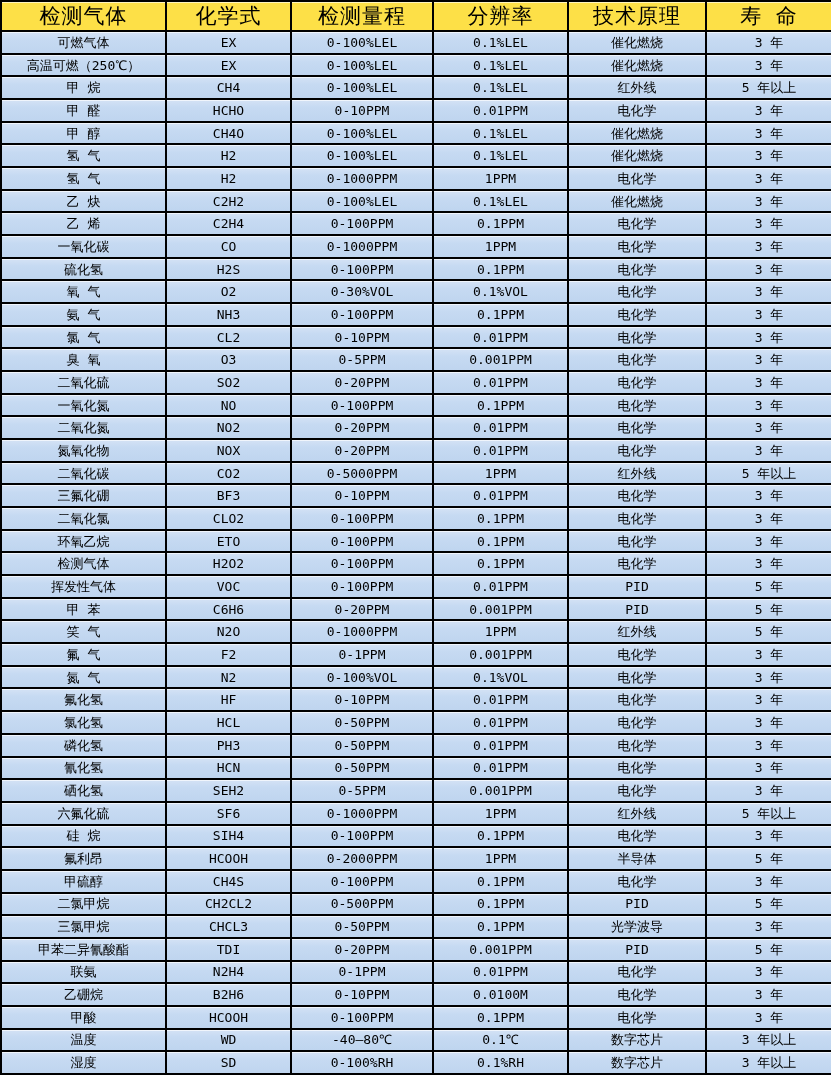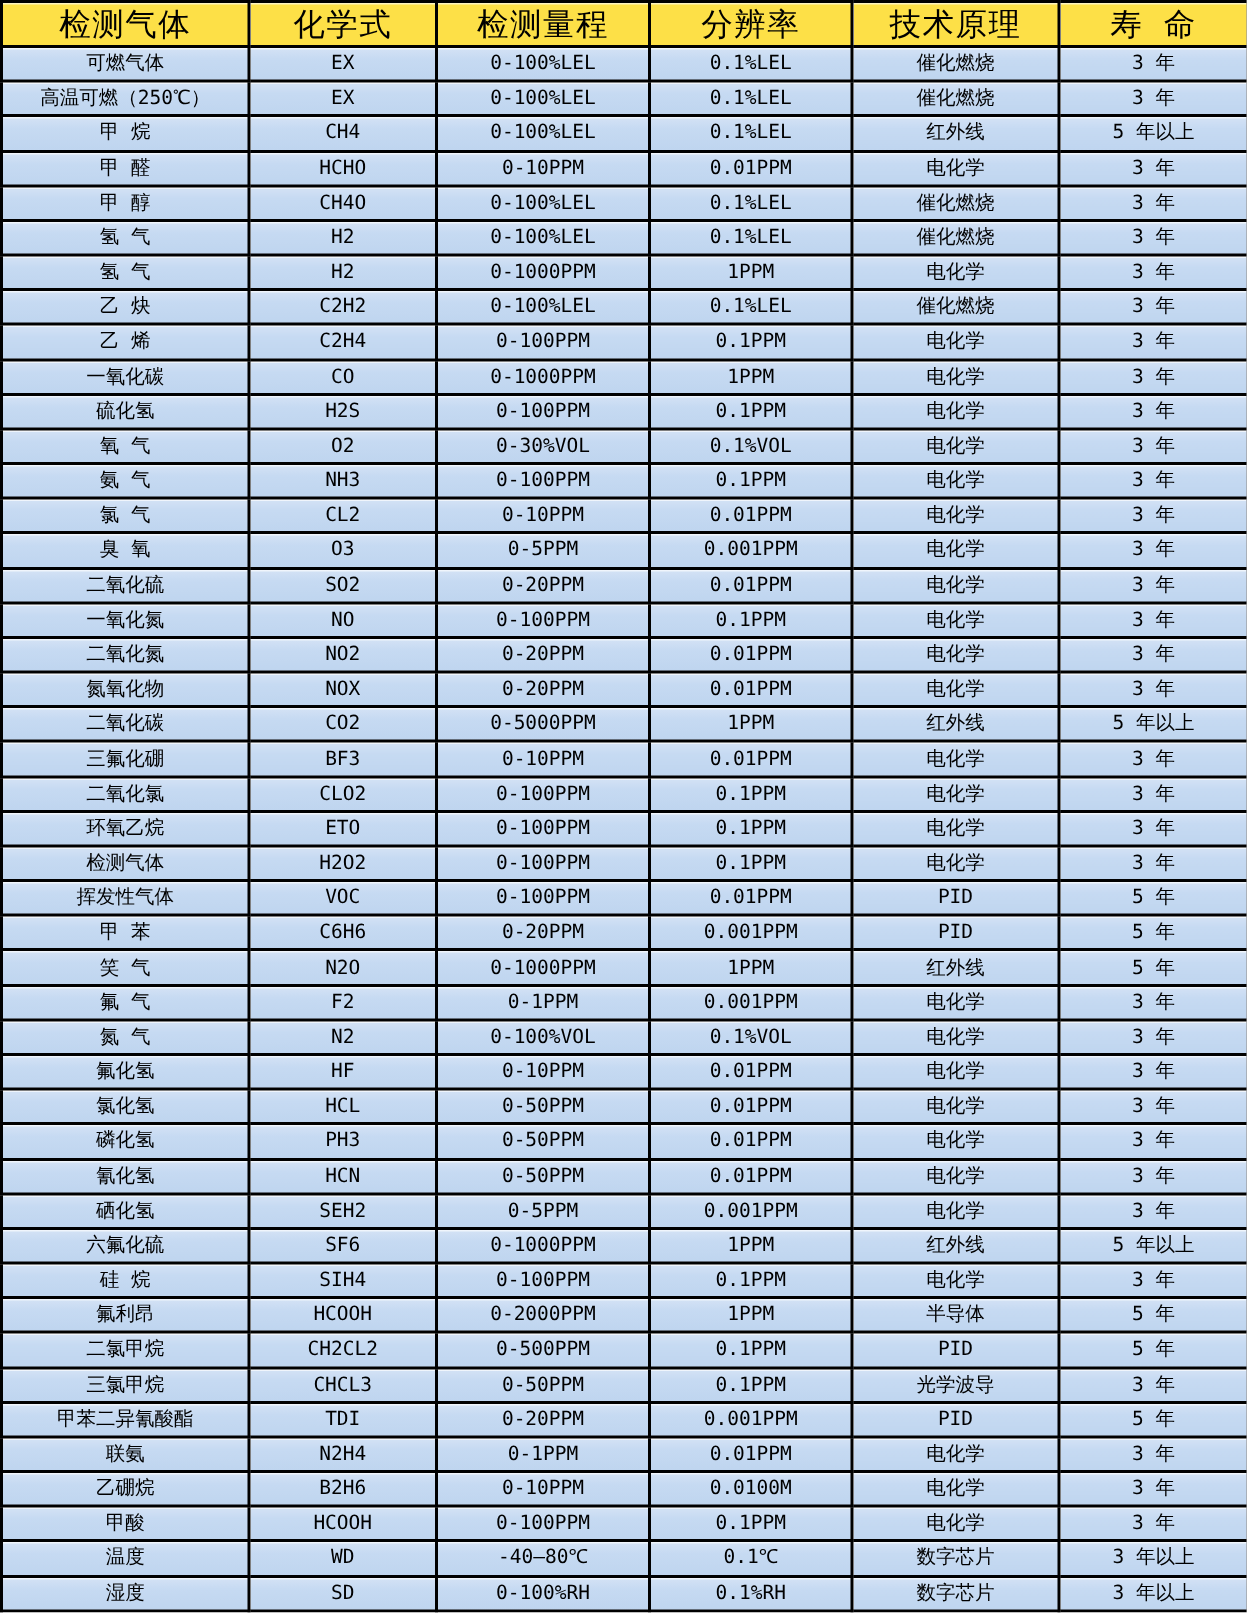--- a/index.html
+++ b/index.html
@@ -352,20 +352,28 @@
       </tr>
       <tr>
         <td>氟利昂</td>
         <td>HCOOH</td>
         <td>0-2000PPM</td>
         <td>1PPM</td>
         <td>半导体</td>
         <td>5 年</td>
       </tr>
       <tr>
+        <td>甲硫醇</td>
+        <td>CH4S</td>
+        <td>0-100PPM</td>
+        <td>0.1PPM</td>
+        <td>电化学</td>
+        <td>3 年</td>
+      </tr>
+      <tr>
         <td>二氯甲烷</td>
         <td>CH2CL2</td>
         <td>0-500PPM</td>
         <td>0.1PPM</td>
         <td>PID</td>
         <td>5 年</td>
       </tr>
       <tr>
         <td>三氯甲烷</td>
         <td>CHCL3</td>

